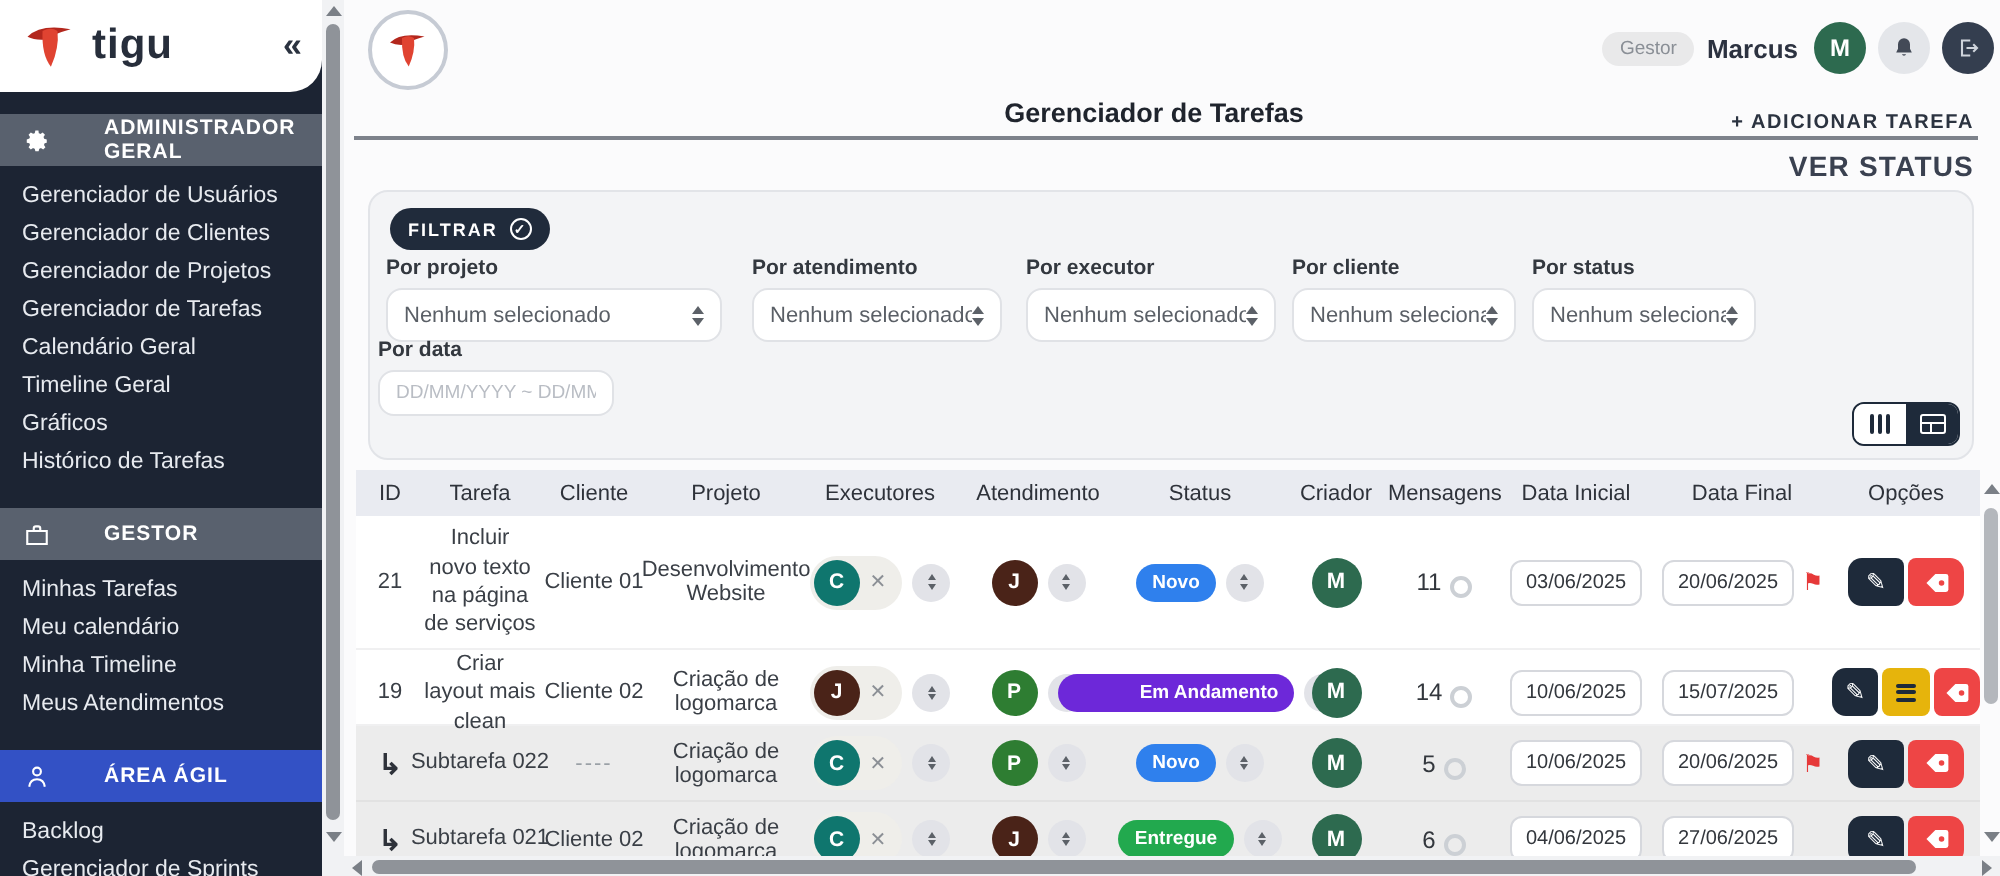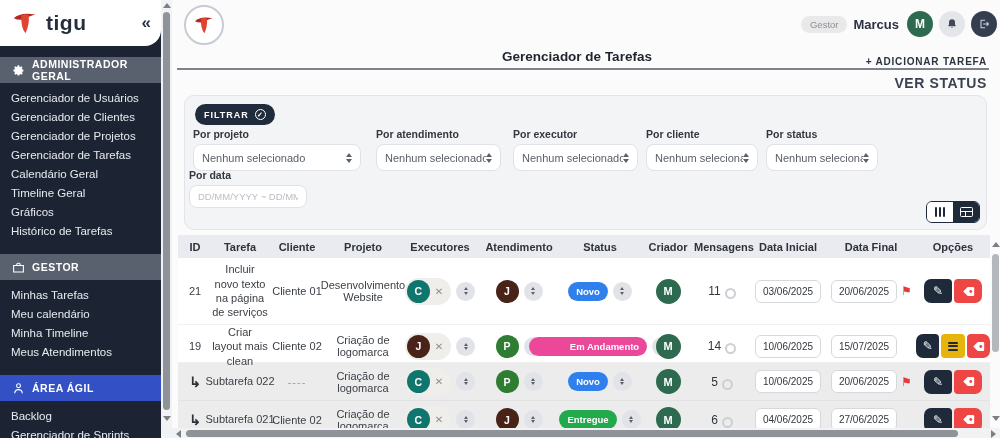--- a/index.html
+++ b/index.html
@@ -5,21 +5,21 @@
   * { box-sizing: border-box; margin: 0; padding: 0; }
   html,body { width:1000px; height:438px; overflow:hidden; }
   body { font-family:"Liberation Sans", sans-serif; background:#fbfbfc; position:relative; color:#333; }
 
   
   .sidebar { position:absolute; left:0; top:0; width:161px; height:438px; background:#1c2433; overflow:hidden; z-index:3; }
   .logo-area { position:relative; width:161px; height:46px; background:#ffffff; border-radius:0 0 16px 0; display:flex; align-items:center; padding:0 10px; }
   .logo-swirl { width:30px; height:30px; margin-right:6px; flex:0 0 auto; }
   .logo-text { font-size:21px; font-weight:bold; color:#272e3b; letter-spacing:.5px; }
   .collapse { margin-left:auto; font-size:17px; font-weight:bold; color:#2b3340; cursor:pointer; }
-  .side-section { display:flex; align-items:center; gap:7px; height:26px; padding:0 12px; background:#59616e; color:#fff; font-size:10.5px; font-weight:bold; letter-spacing:.5px; margin-top:11px; }
+  .side-section { display:flex; align-items:center; gap:27px; height:26px; padding:0 12px; background:#59616e; color:#fff; font-size:10.5px; font-weight:bold; letter-spacing:.5px; margin-top:11px; }
   .side-section.active { background:#3351c5; }
   .side-items { padding:6px 0 2px 11px; }
   .side-item { height:19px; line-height:19px; font-size:11.5px; color:#e7eaef; white-space:nowrap; cursor:pointer; }
   .sicon { width:13px; height:13px; flex:0 0 auto; }
 
   
   .vscroll { position:absolute; left:161px; top:0; width:11px; height:438px; background:#f1f2f4; z-index:2; }
   .vscroll .thumb { position:absolute; left:2px; top:12px; width:7px; height:398px; background:#8f9399; border-radius:4px; }
   .tri { width:0; height:0; position:absolute; }
   .tri-up-g { border-left:4px solid transparent; border-right:4px solid transparent; border-bottom:5px solid #7a7f86; }
@@ -60,21 +60,21 @@
   .vt-cols { background:#fff; gap:1.5px; }
   .vt-cols i { width:2.5px; height:10px; background:#1e2a3a; border-radius:1px; }
   .vt-table { background:#1e2a3a; }
   .grid-icon { width:13px; height:10px; border:1.5px solid #fff; border-radius:1.5px; position:relative; }
   .grid-icon:before { content:""; position:absolute; left:0; right:0; top:2.5px; border-top:1.5px solid #fff; }
   .grid-icon:after { content:""; position:absolute; top:2.5px; bottom:0; left:4px; border-left:1.5px solid #fff; }
 
   
   .table { position:absolute; left:6px; top:235px; width:812px; }
   .trow { display:grid; grid-template-columns:34px 56px 58px 74px 80px 78px 84px 52px 56px 76px 90px 74px; align-items:center; }
-  .thead { height:23px; background:#e9ebf1; font-size:11px; font-weight:bold; color:#2e323a; }
+  .thead { height:23px; background:#e9ebf1; font-size:11px; font-weight:normal; color:#2e323a; }
   .thead > div { text-align:center; }
   .body-row { background:#fff; border-bottom:1px solid #f0f0f1; }
   .body-row.sub { background:#ececec; border-bottom:1px solid #e2e2e2; }
   .cell { display:flex; align-items:center; justify-content:center; font-size:11px; color:#3a3f46; text-align:center; }
   .cell-task { line-height:1.3; }
   .sub .cell-task { white-space:nowrap; overflow:visible; }
   .indent-arrow { font-size:14px; font-weight:bold; color:#2e323a; }
   .muted { color:#9aa0a6; letter-spacing:1px; }
   .avatar { border-radius:50%; color:#fff; font-weight:bold; display:flex; align-items:center; justify-content:center; }
   .av23 { width:23px; height:23px; font-size:10.5px; }
@@ -358,21 +358,21 @@
           </span>
       </div>
       <div class="cell">
         <span class="avatar av23" style="margin-right: 5px; background-color: rgb(46, 125, 50);">P</span>
         <span class="stepper-circ">
             <i class="tri-up"></i>
             <i class="tri-down"></i>
           </span>
       </div>
       <div class="cell">
-        <span class="status-pill" style="background-color: #ec4899; padding-left: 41px;">Em Andamento</span>
+        <span class="status-pill" style="background-color: #6d28d9; padding-left: 41px;">Em Andamento</span>
         <span class="stepper-circ">
             <i class="tri-up"></i>
             <i class="tri-down"></i>
           </span>
       </div>
       <div class="cell">
         <span class="avatar av25" style="background-color: rgb(45, 106, 79);">M</span>
       </div>
       <div class="cell">
         <span class="msg-count">14</span>

